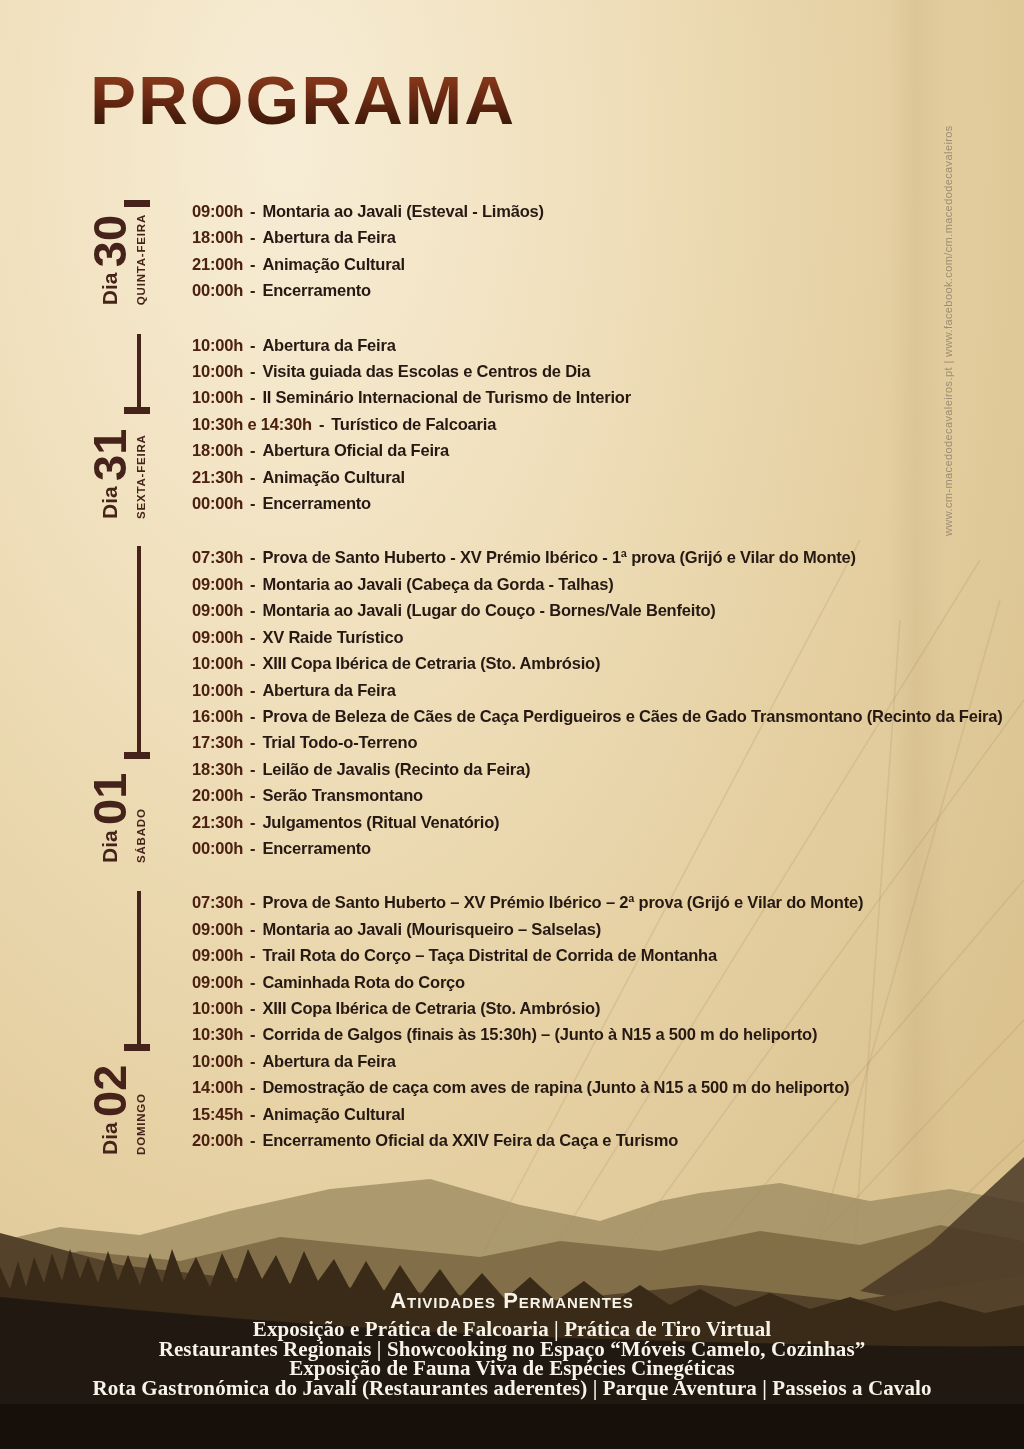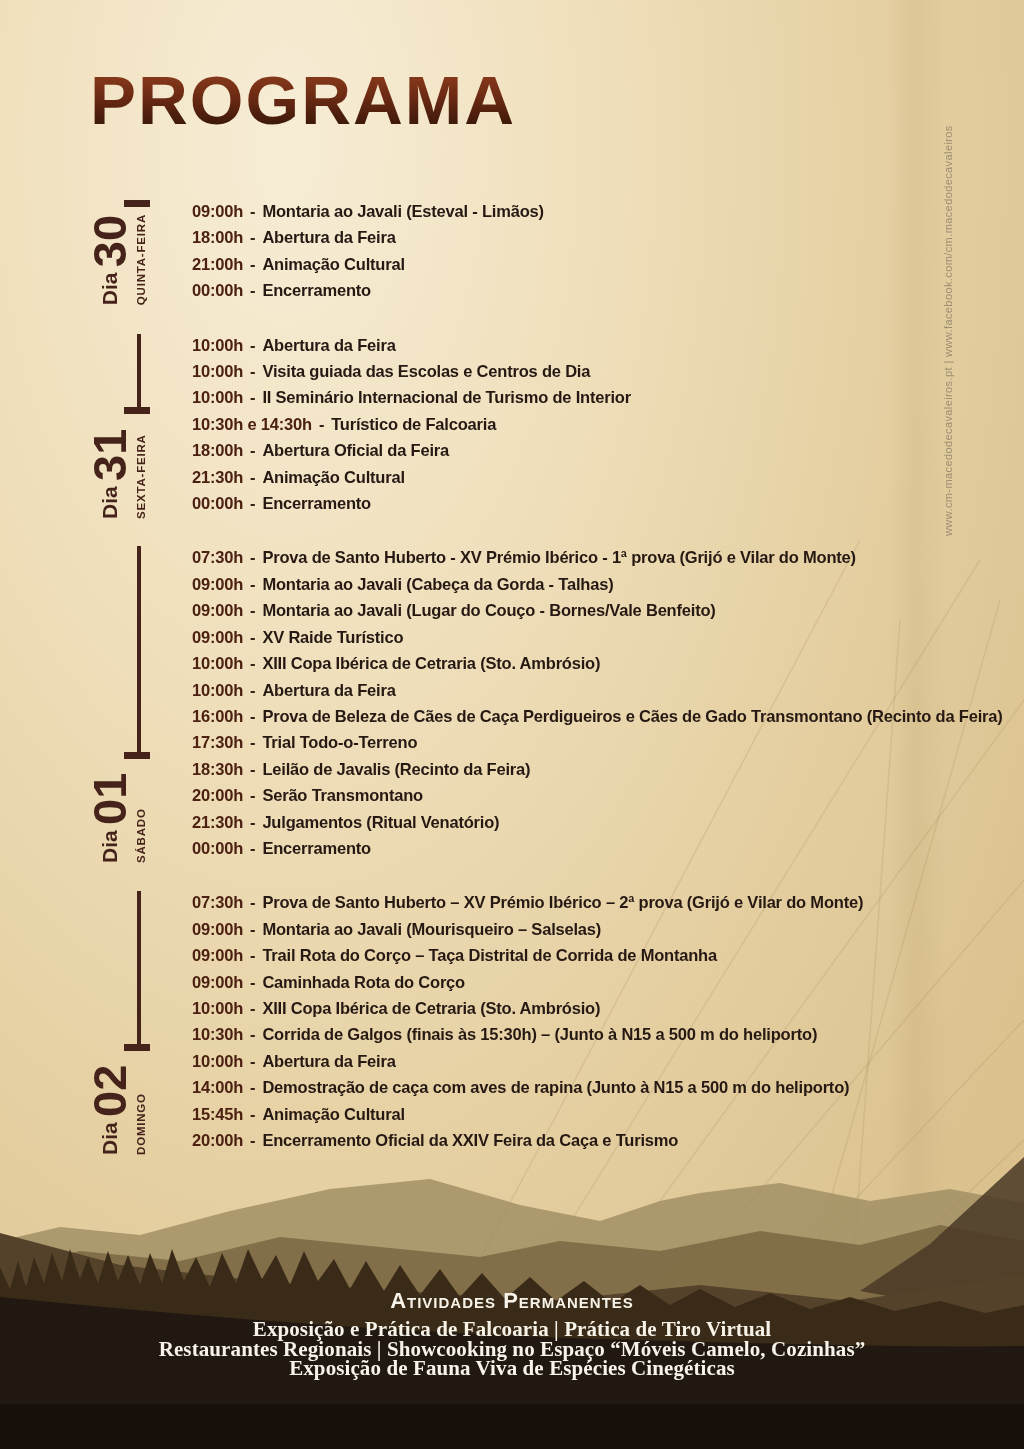--- a/index.html
+++ b/index.html
@@ -171,16 +171,17 @@
     <path fill="#201811" d="M0,148 C200,168 400,184 600,190 C780,195 920,199 1024,197 L1024,300 L0,300 Z"></path>
     <rect x="0" y="255" width="1024" height="45" fill="#170f0a"></rect>
   </svg>
 
   <div class="permanent">
     <div class="perm-title">Atividades Permanentes</div>
     <div>
         <div class="perm-line">Exposição e Prática de Falcoaria | Prática de Tiro Virtual</div>
         <div class="perm-line">Restaurantes Regionais | Showcooking no Espaço “Móveis Camelo, Cozinhas”</div>
         <div class="perm-line">Exposição de Fauna Viva de Espécies Cinegéticas</div>
+        <div class="perm-line">Rota Gastronómica do Javali (Restaurantes aderentes) | Parque Aventura | Passeios a Cavalo</div>
       </div>
   </div>
 
 </div>
 
 </body></html>

